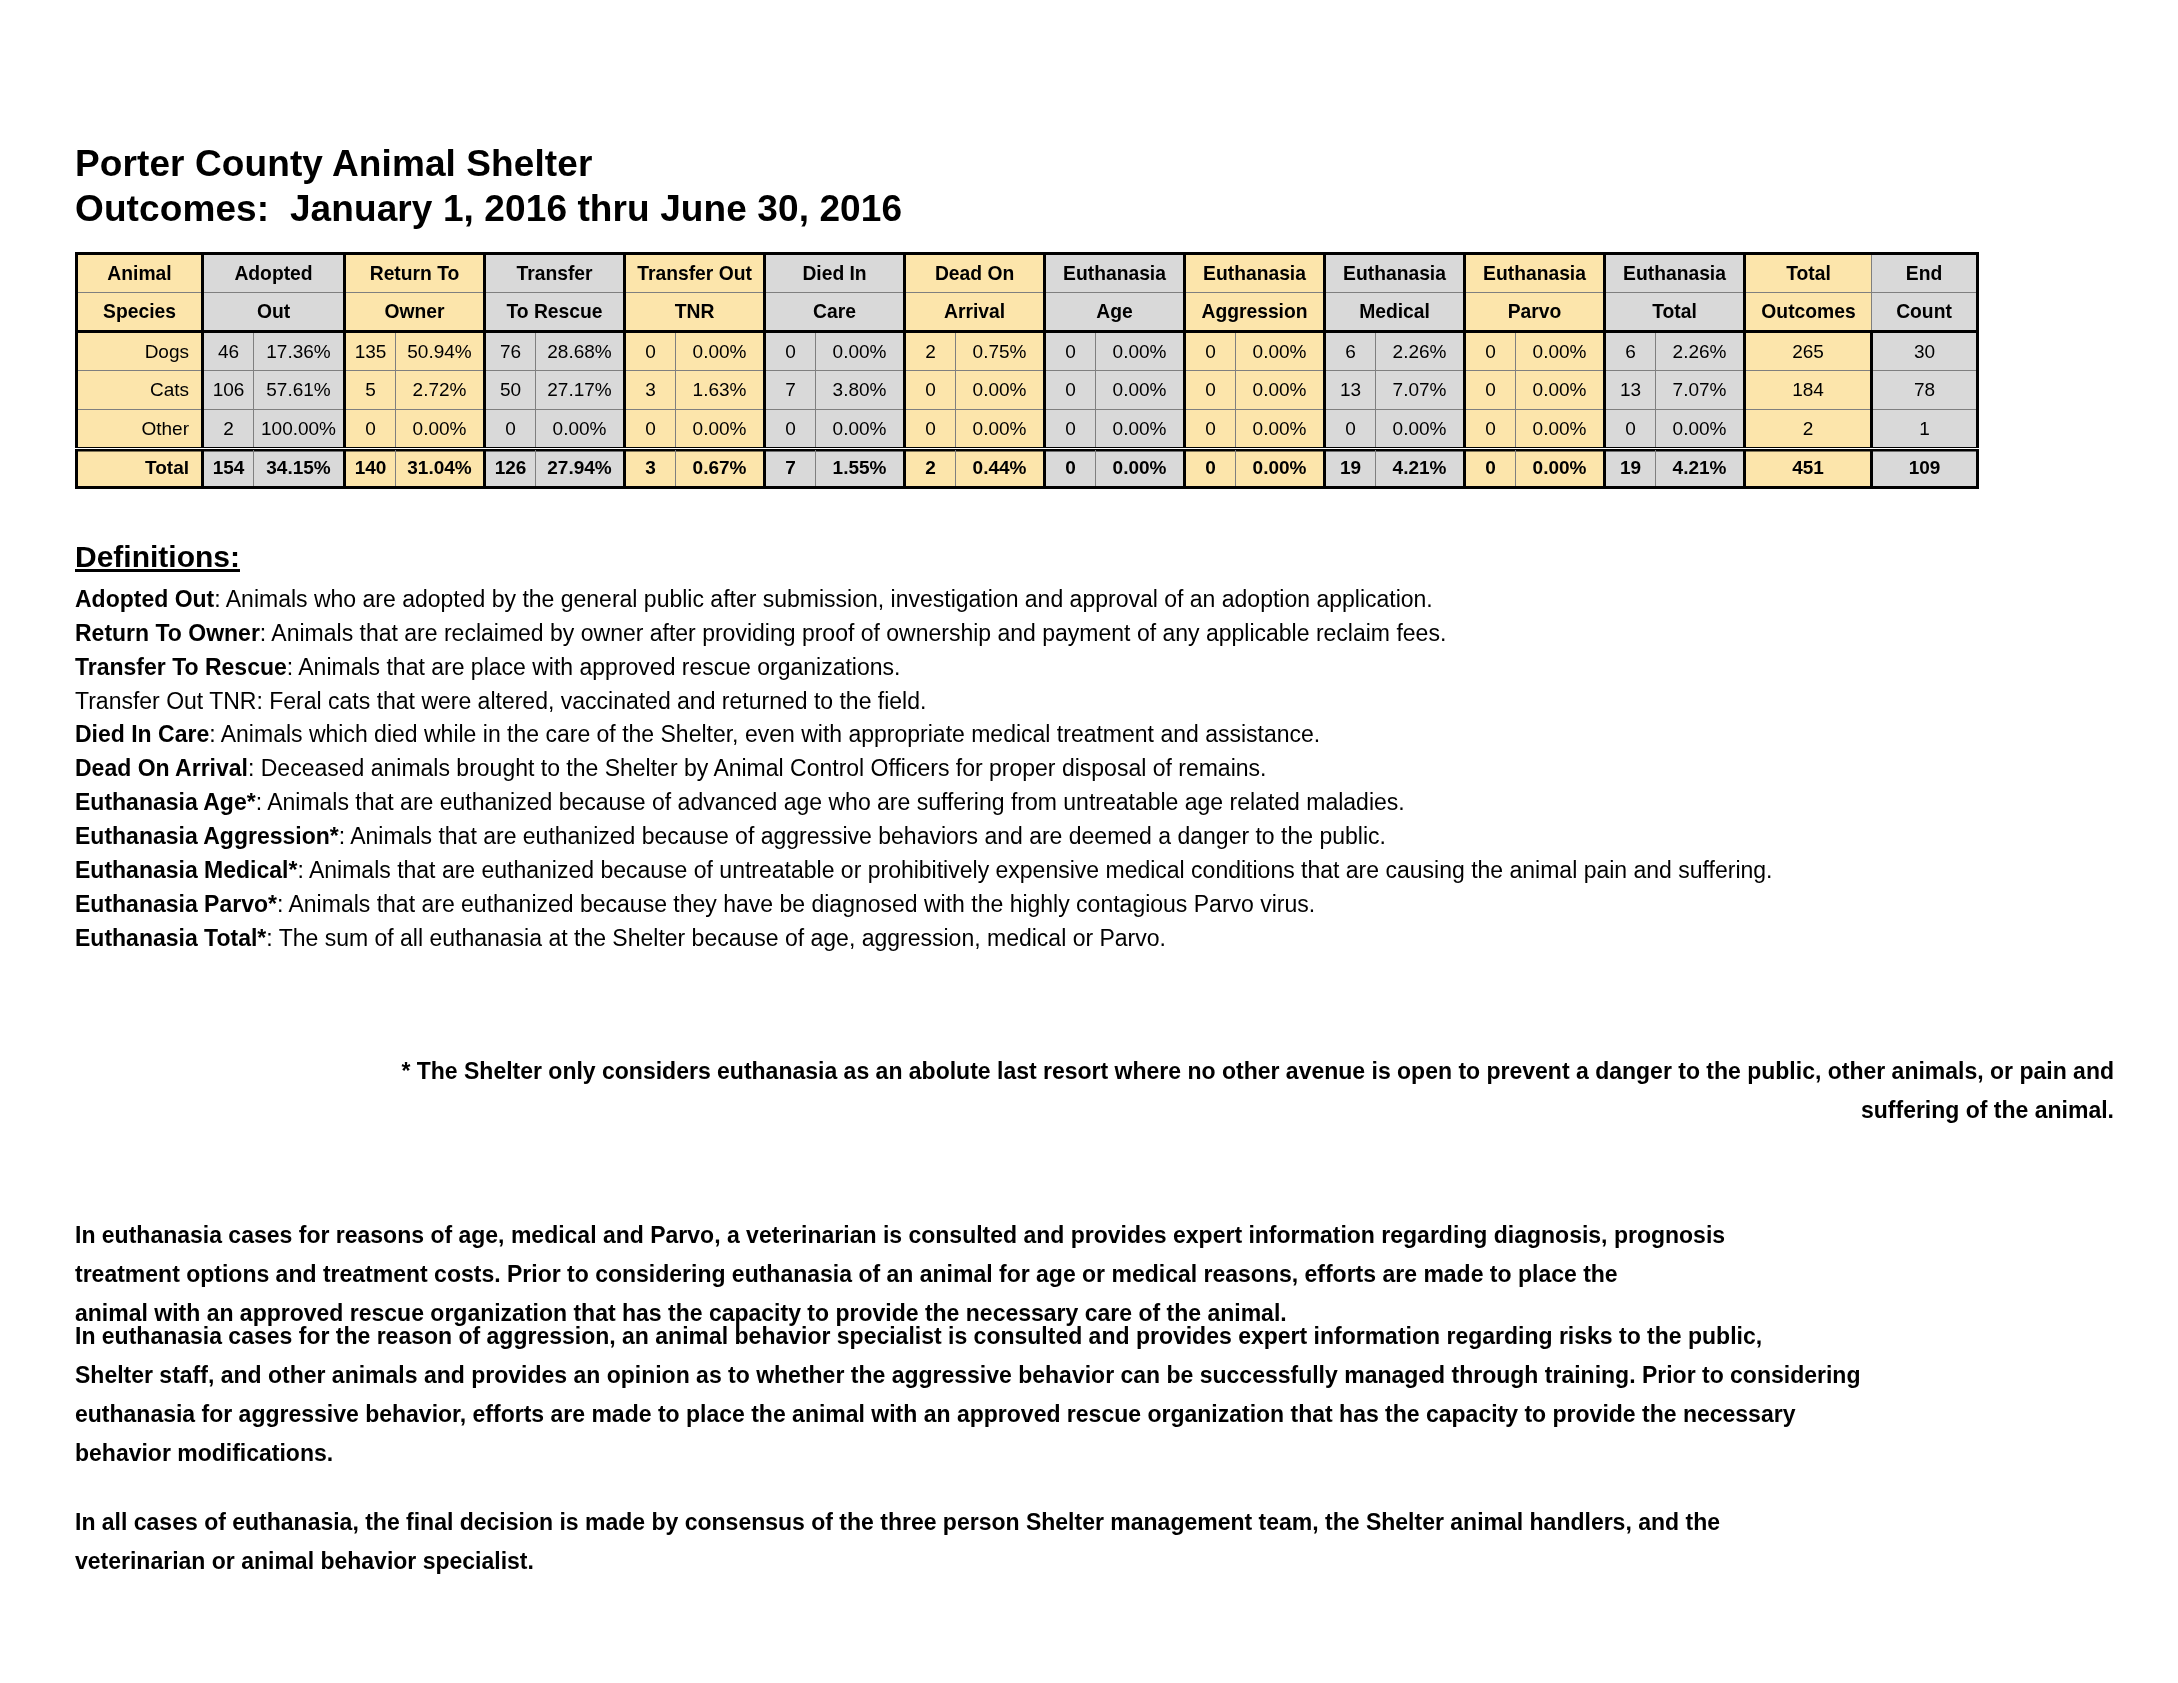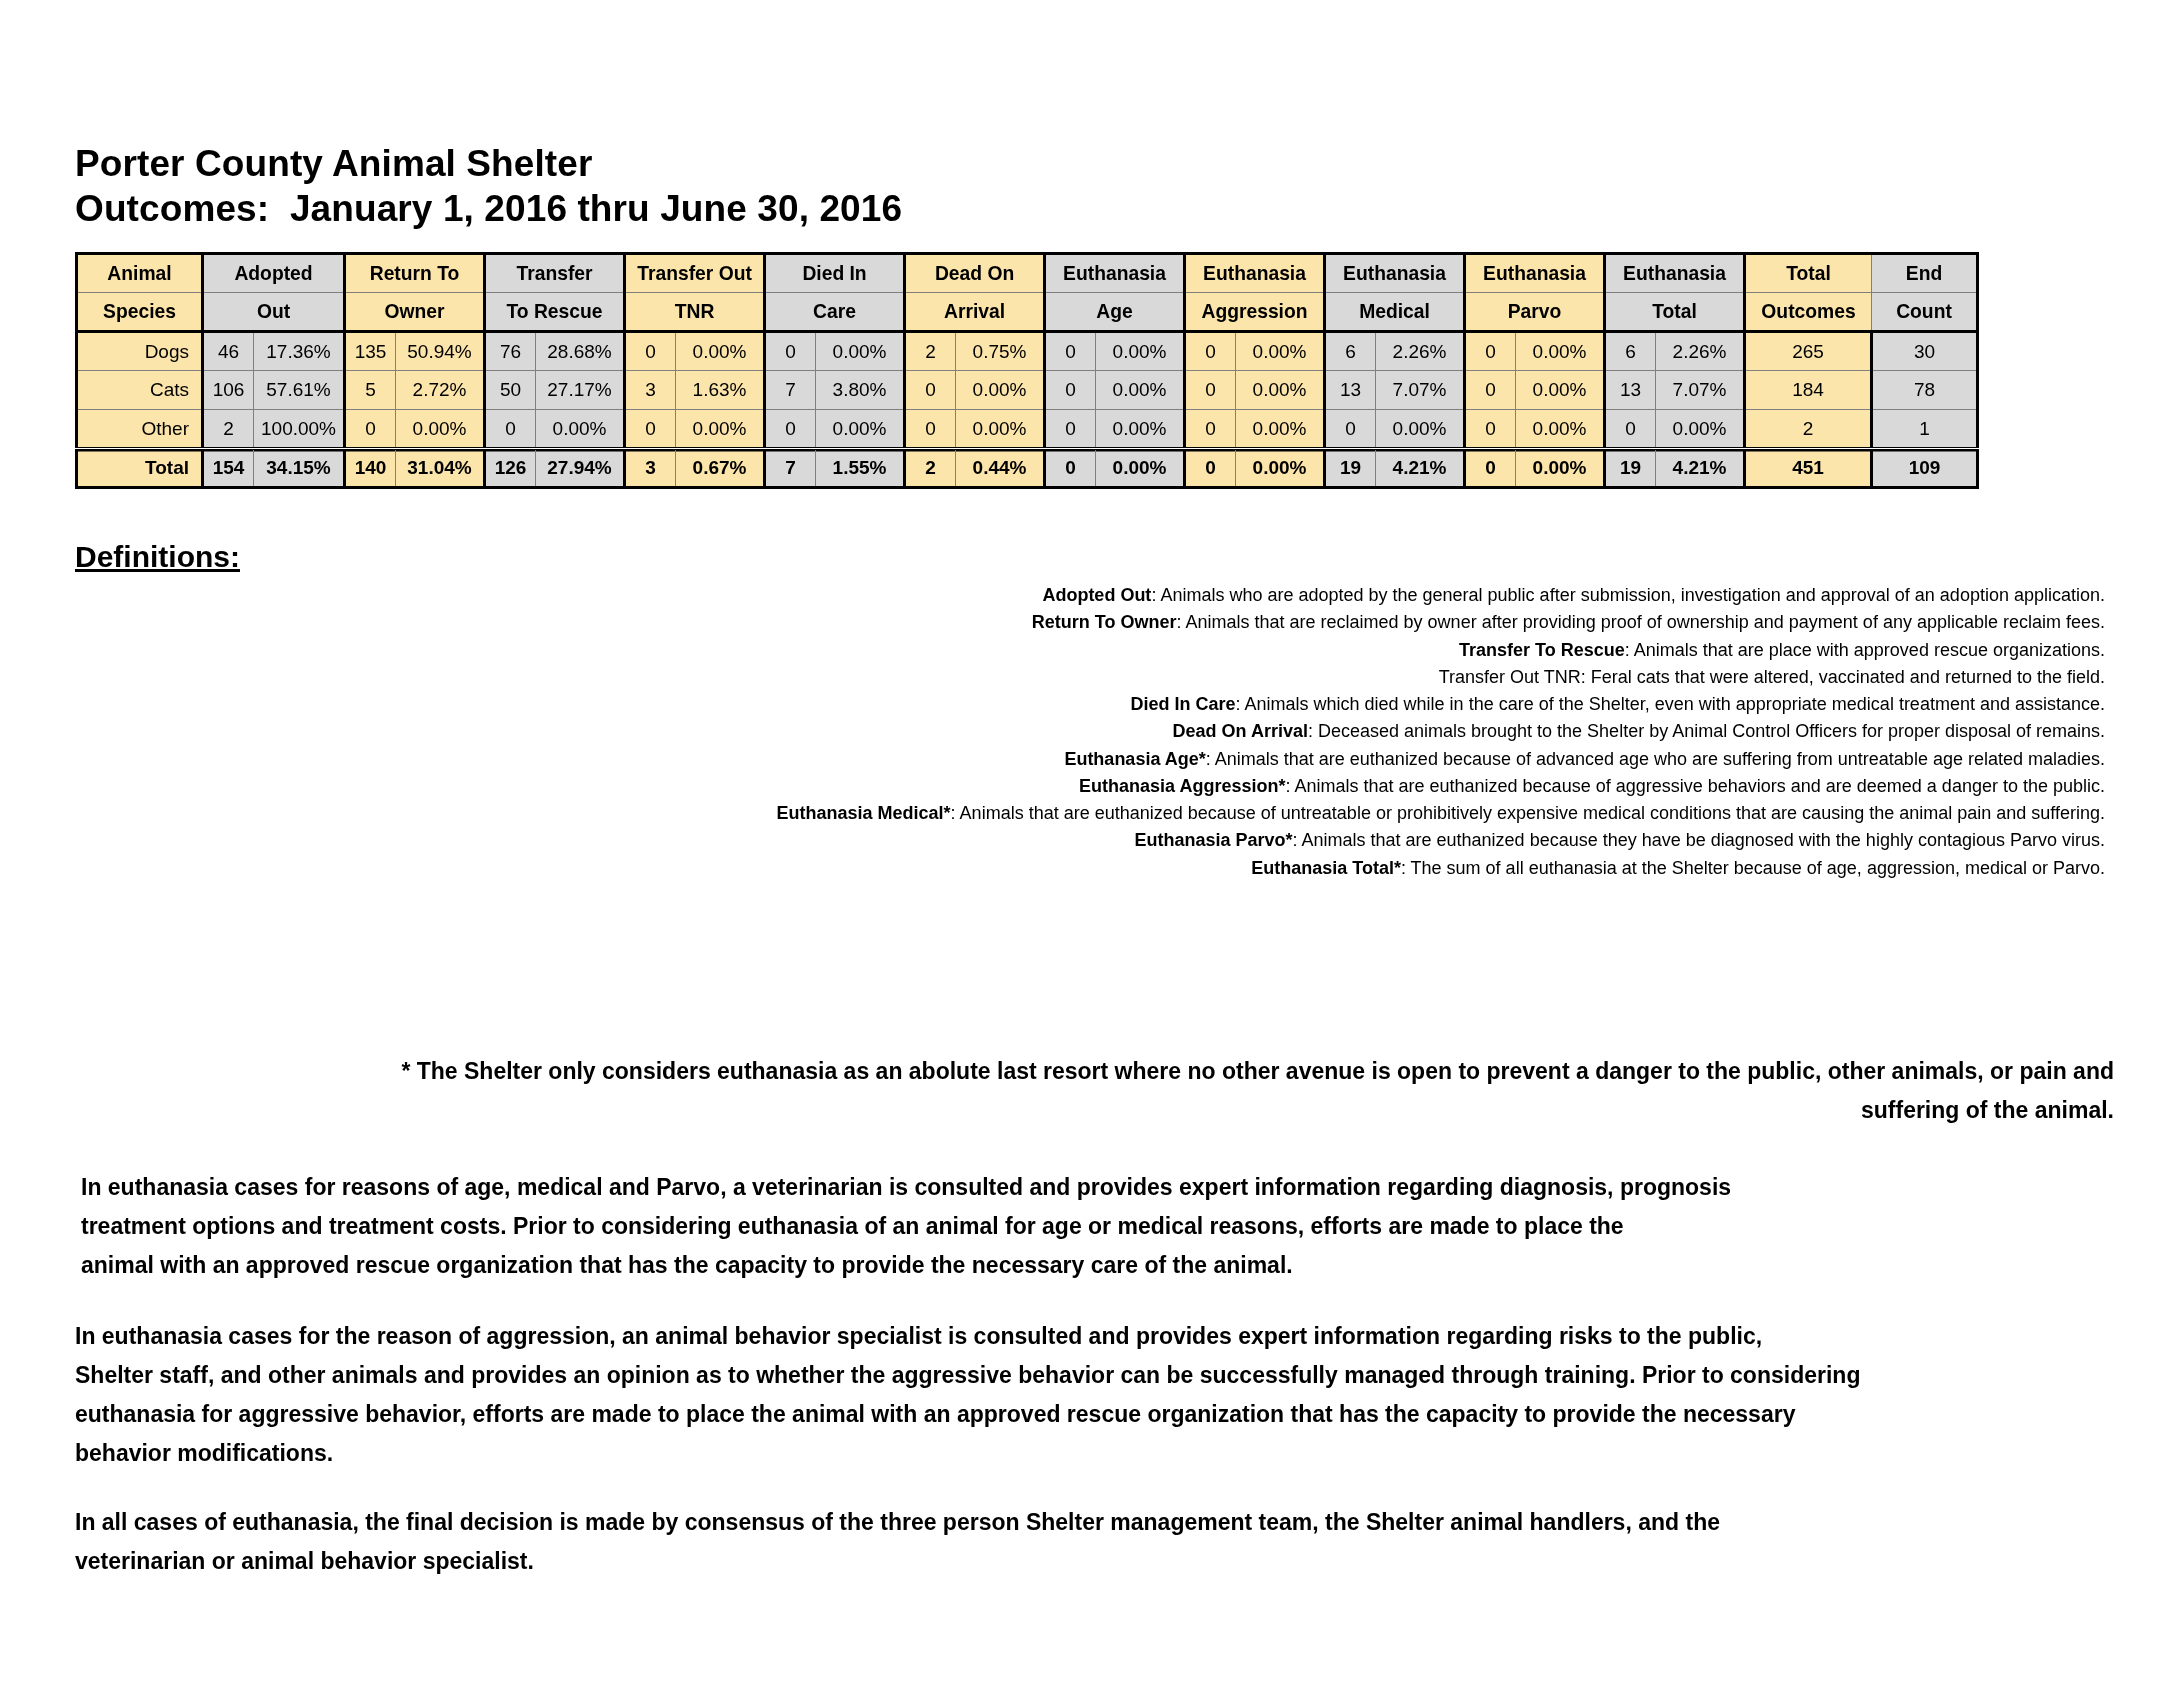--- a/index.html
+++ b/index.html
@@ -103,39 +103,38 @@
     top: 540px;
     width: 2030px;
   }
   .defs-heading {
     font-size: 30px;
     font-weight: bold;
     text-decoration: underline;
     margin-bottom: 10px;
   }
   .def-line {
-    font-size: 18px;
+    font-size: 23px;
     line-height: 1.32;
     margin-bottom: 3.5px;
     white-space: nowrap;
-    text-align: right;
   }
   .def-line b { font-weight: bold; }
 
   .para-block {
     position: absolute;
     left: 75px;
     width: 2039px;
     font-size: 23px;
     font-weight: bold;
     line-height: 1.70;
   }
   .para-block .pl { white-space: nowrap; }
   #para-note { top: 1052px; text-align: right; }
-  #para-vet  { top: 1168px; margin-left: 6px; }
+  #para-vet  { top: 1216px; }
   #para-aggr { top: 1317px; }
   #para-final{ top: 1503px; }
 </style>
 </head>
 <body>
 
 <div class="page">
 
   <div class="titles">
     <div class="title-line">Porter County Animal Shelter</div>

